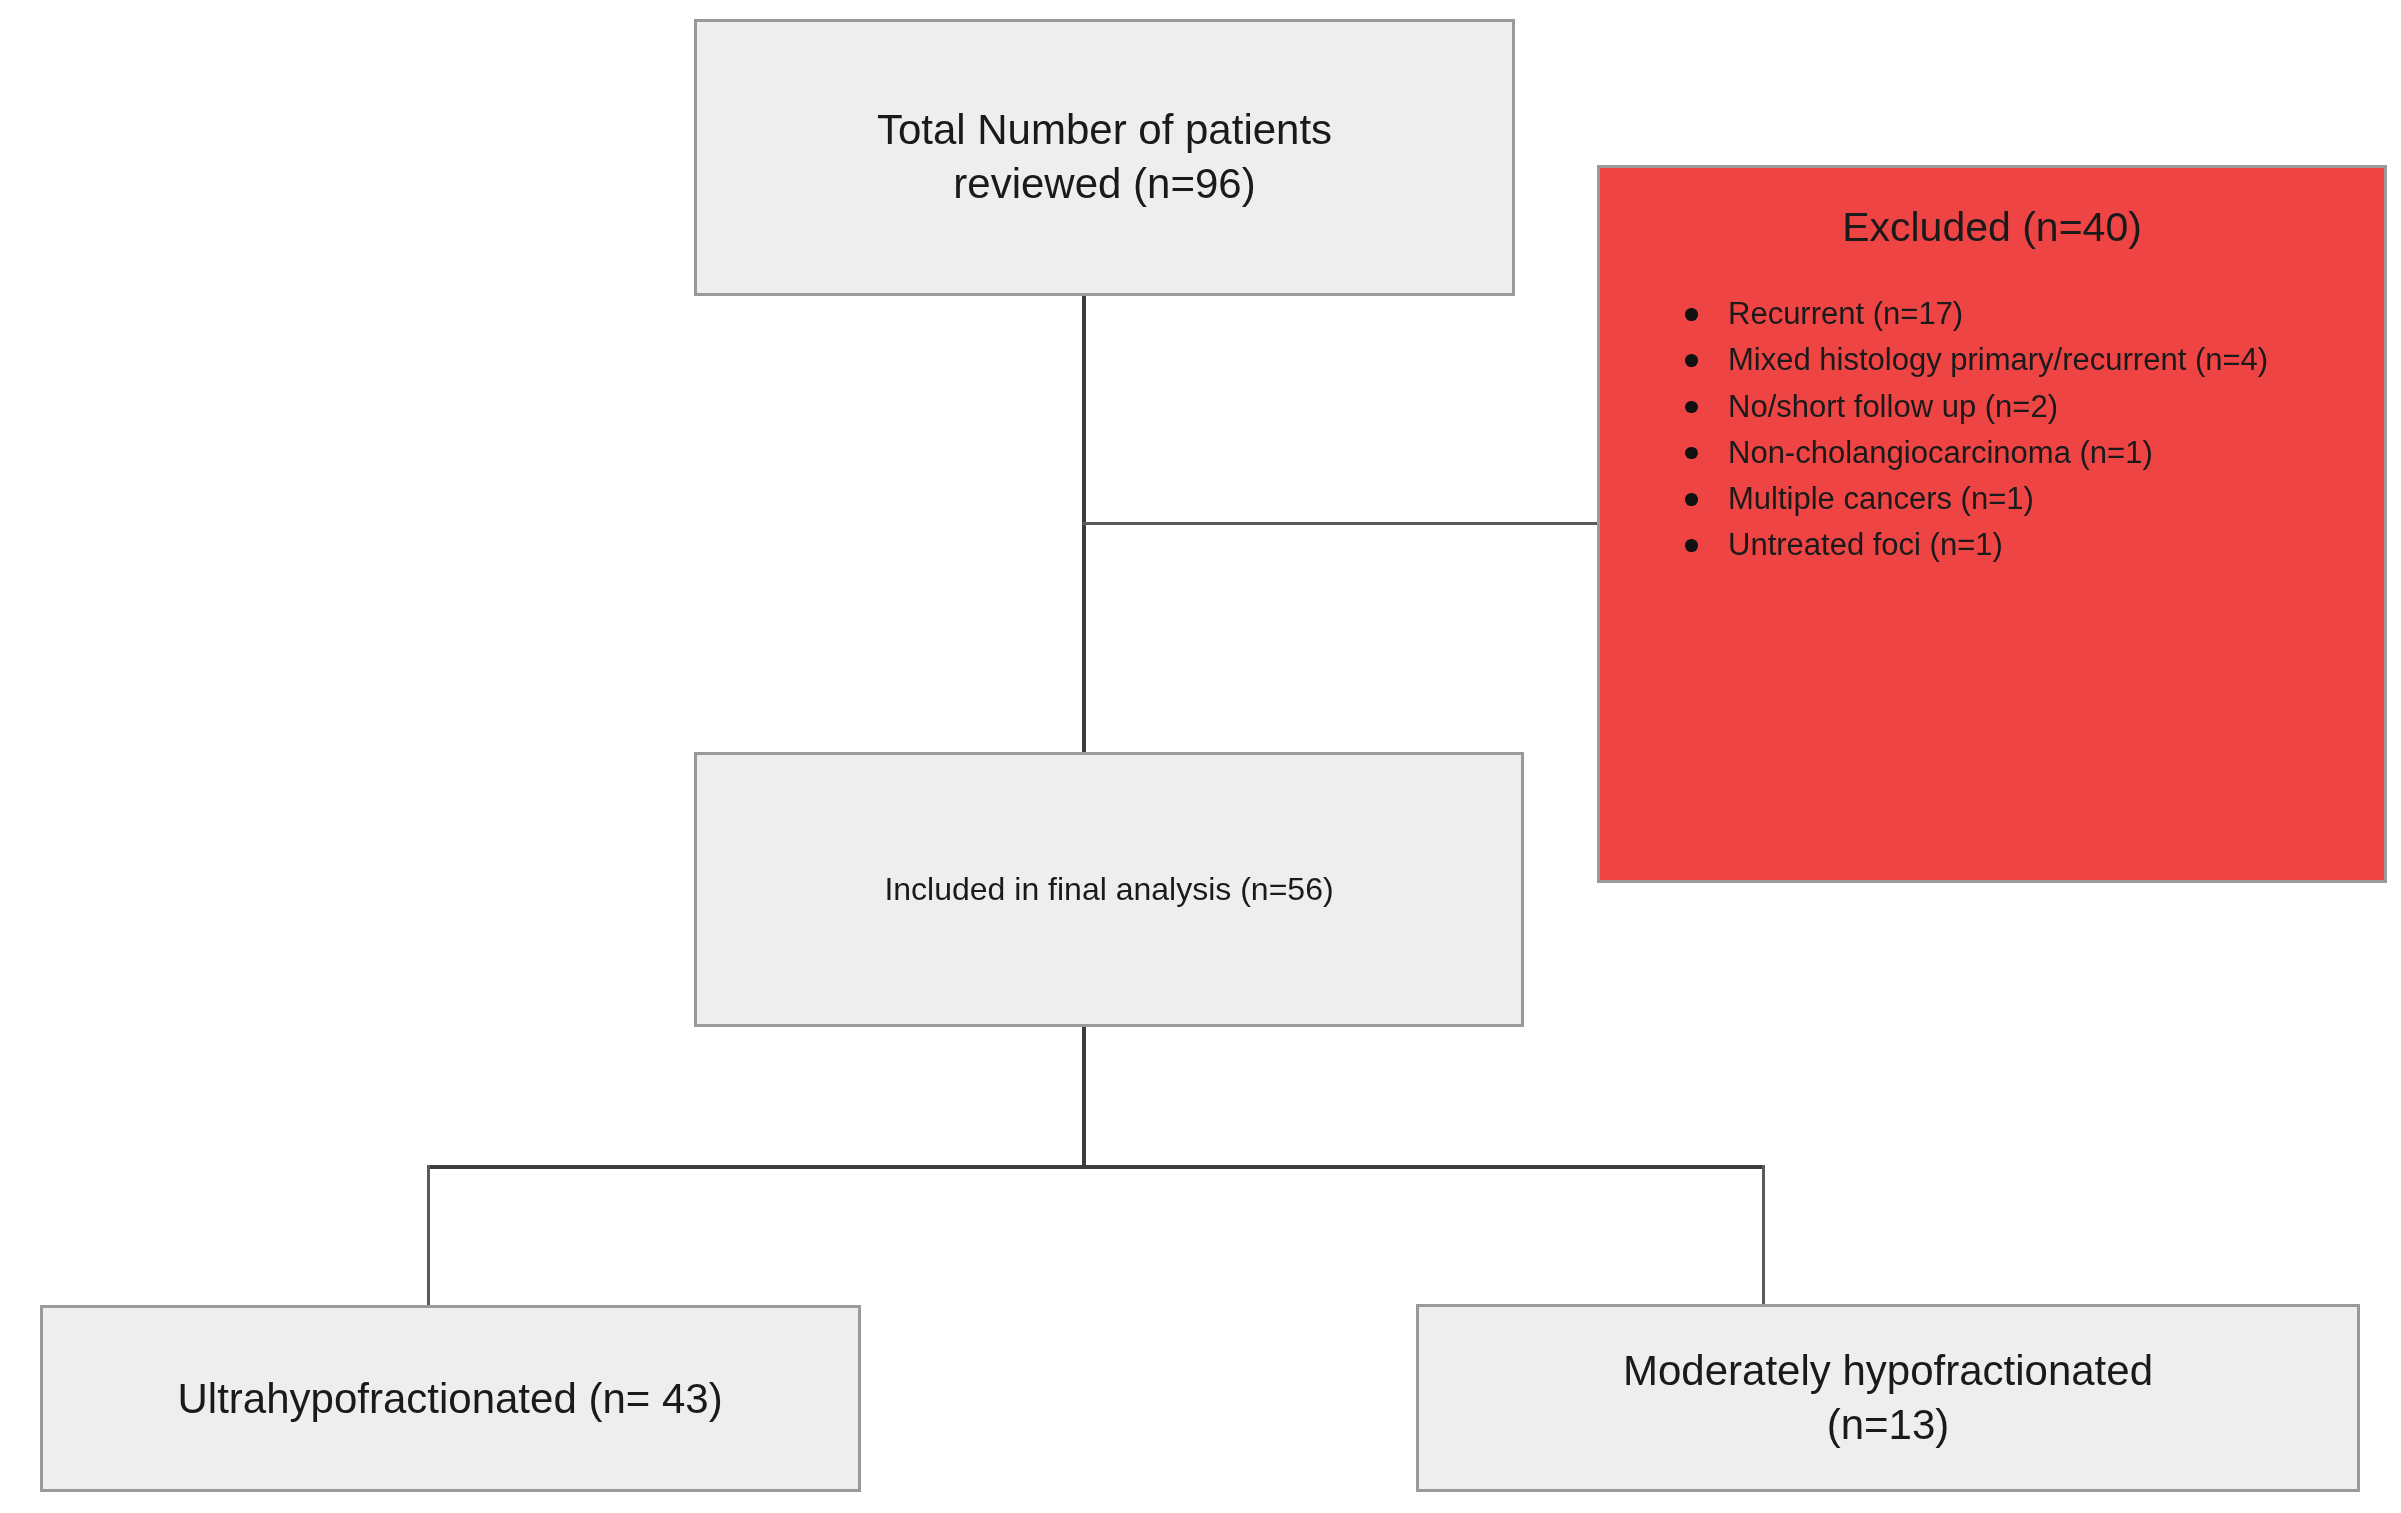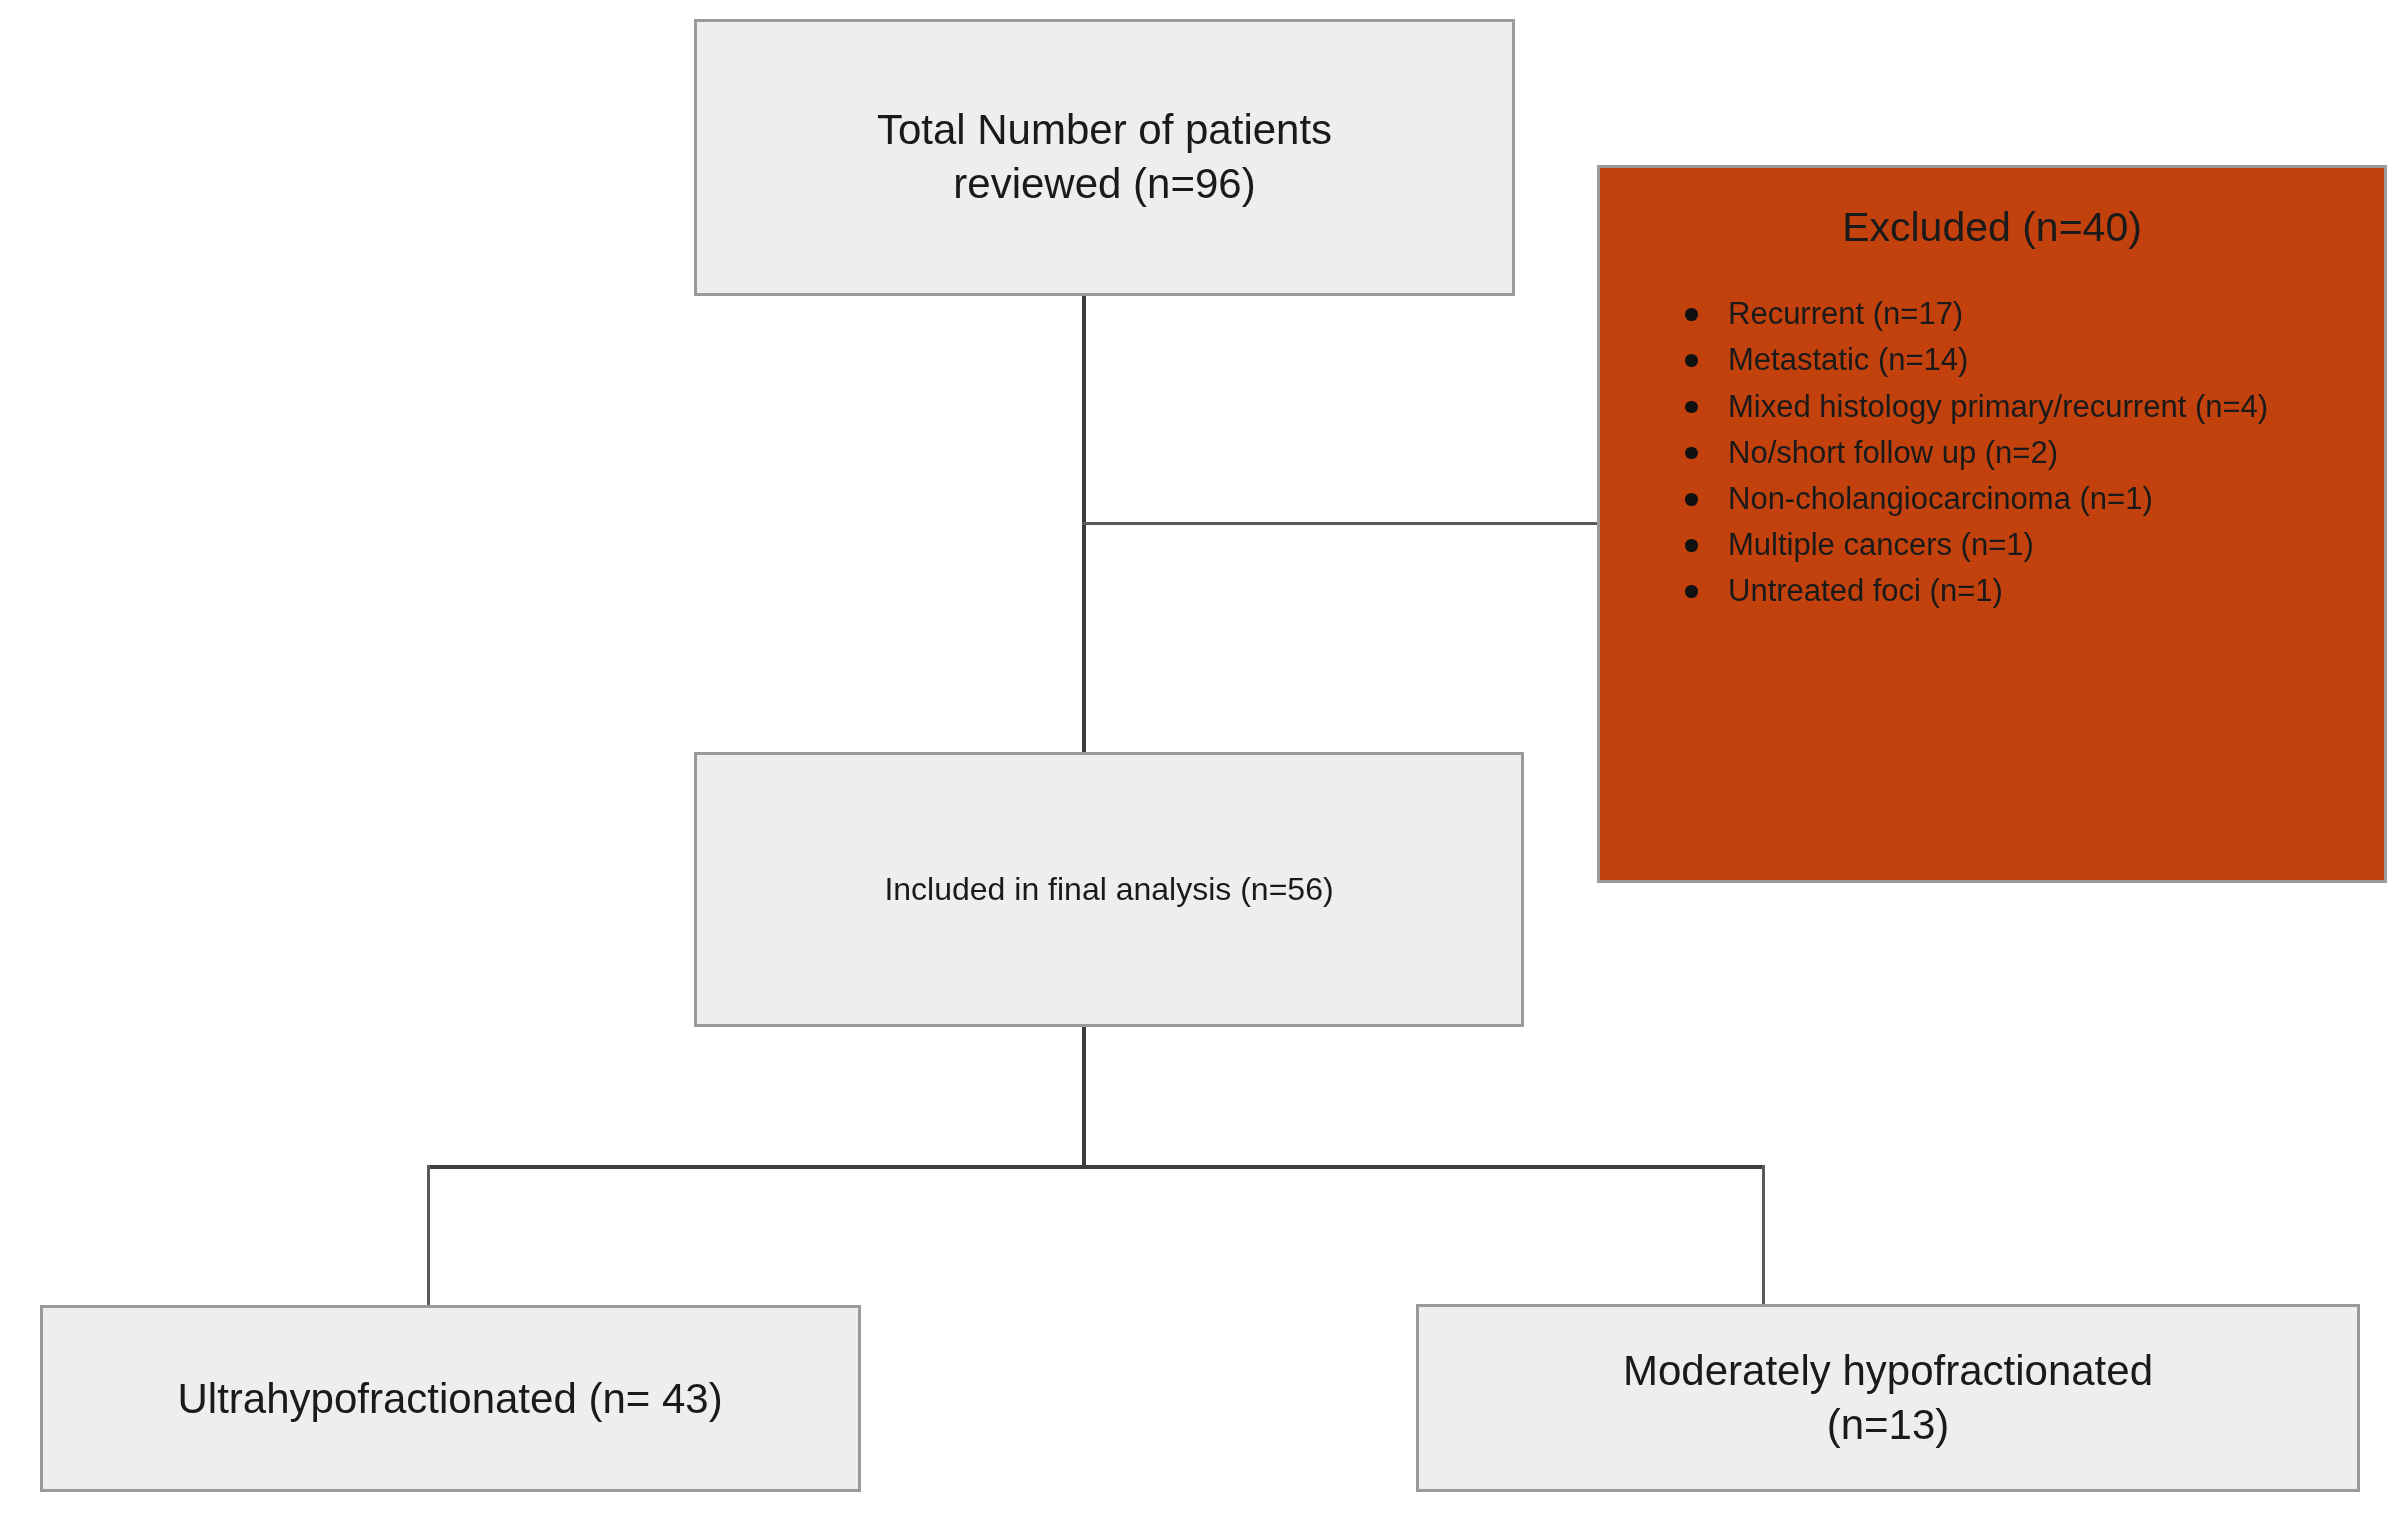--- a/index.html
+++ b/index.html
@@ -54,21 +54,21 @@
   #box-ultra    { left: 18.6px;   top: 1305px; width: 821px;  height: 187px;  font-size: 42px; }
   #box-moderate { left: 1395px; top: 1304px; width: 944px;  height: 188px;  font-size: 42px; }
 
   
   #box-excluded {
     position: absolute;
     left: 1597px;
     top: 165px;
     width: 790px;
     height: 718px;
-    background: #c2410c;
+    background: #ef4444;
     border: 3.4px solid #9a9a9a;
     box-sizing: border-box;
     padding: 35px 25px 0 25px;
   }
   #excluded-title {
     text-align: center;
     font-size: 41px;
     line-height: 1.2;
     margin-bottom: 41px;
   }
@@ -126,21 +126,20 @@
 
   <div class="box" id="box-moderate">
     <div class="box-inner">Moderately hypofractionated
 (n=13)</div>
   </div>
 
   <div id="box-excluded">
     <div id="excluded-title">Excluded (n=40)</div>
     <ul id="excluded-list">
         <li><span class="bullet"></span><span>Recurrent (n=17)</span></li>
-        <li><span class="bullet"></span><span>Metastatic (n=14)</span></li>
         <li><span class="bullet"></span><span>Mixed histology primary/recurrent (n=4)</span></li>
         <li><span class="bullet"></span><span>No/short follow up (n=2)</span></li>
         <li><span class="bullet"></span><span>Non-cholangiocarcinoma (n=1)</span></li>
         <li><span class="bullet"></span><span>Multiple cancers (n=1)</span></li>
         <li><span class="bullet"></span><span>Untreated foci (n=1)</span></li>
       </ul>
   </div>
 
 </div>
 

